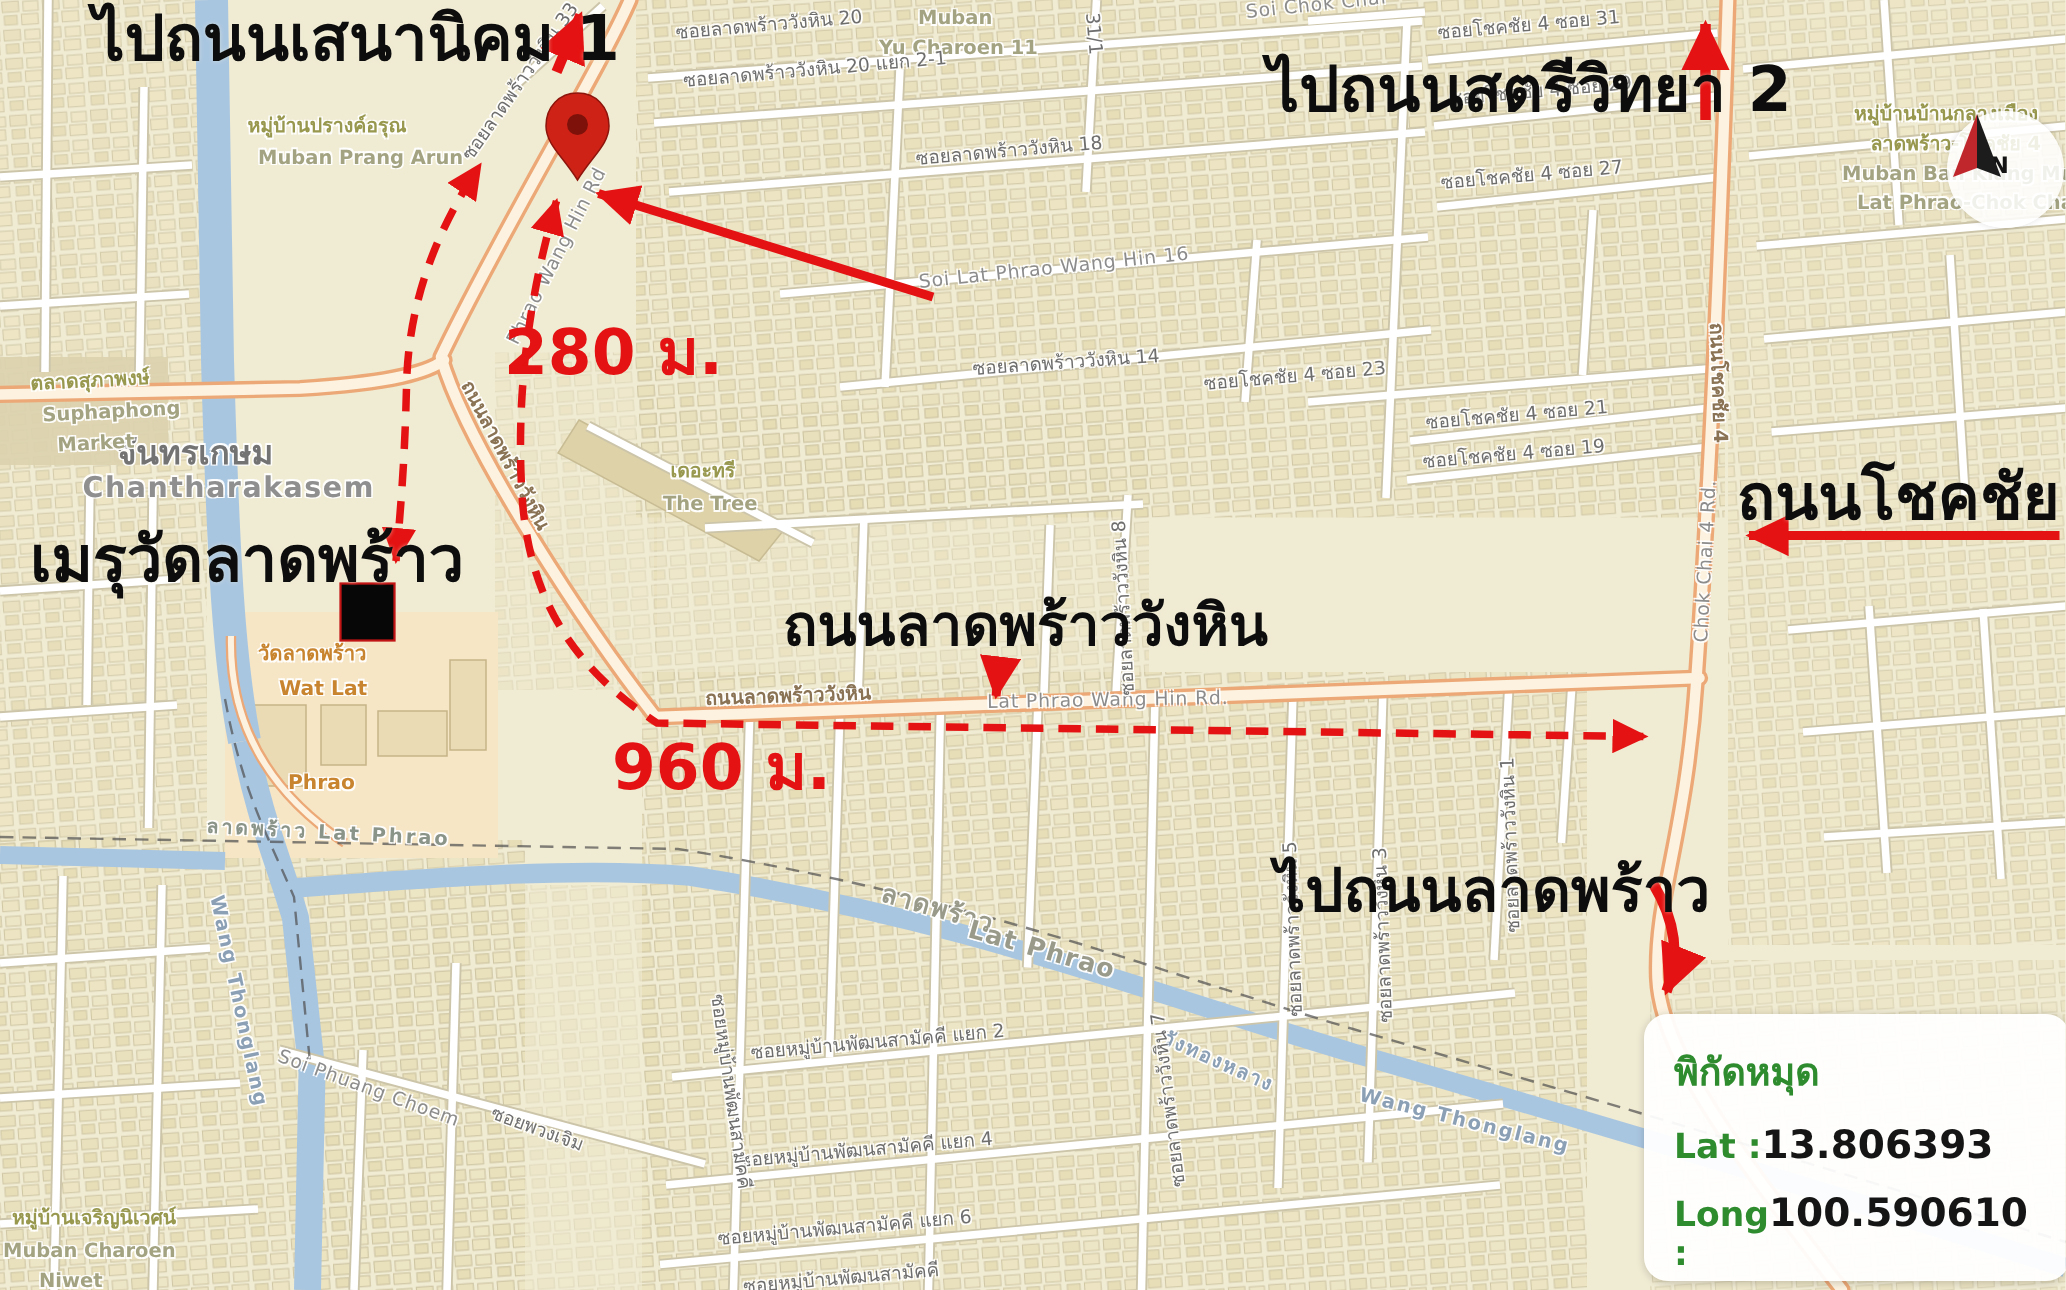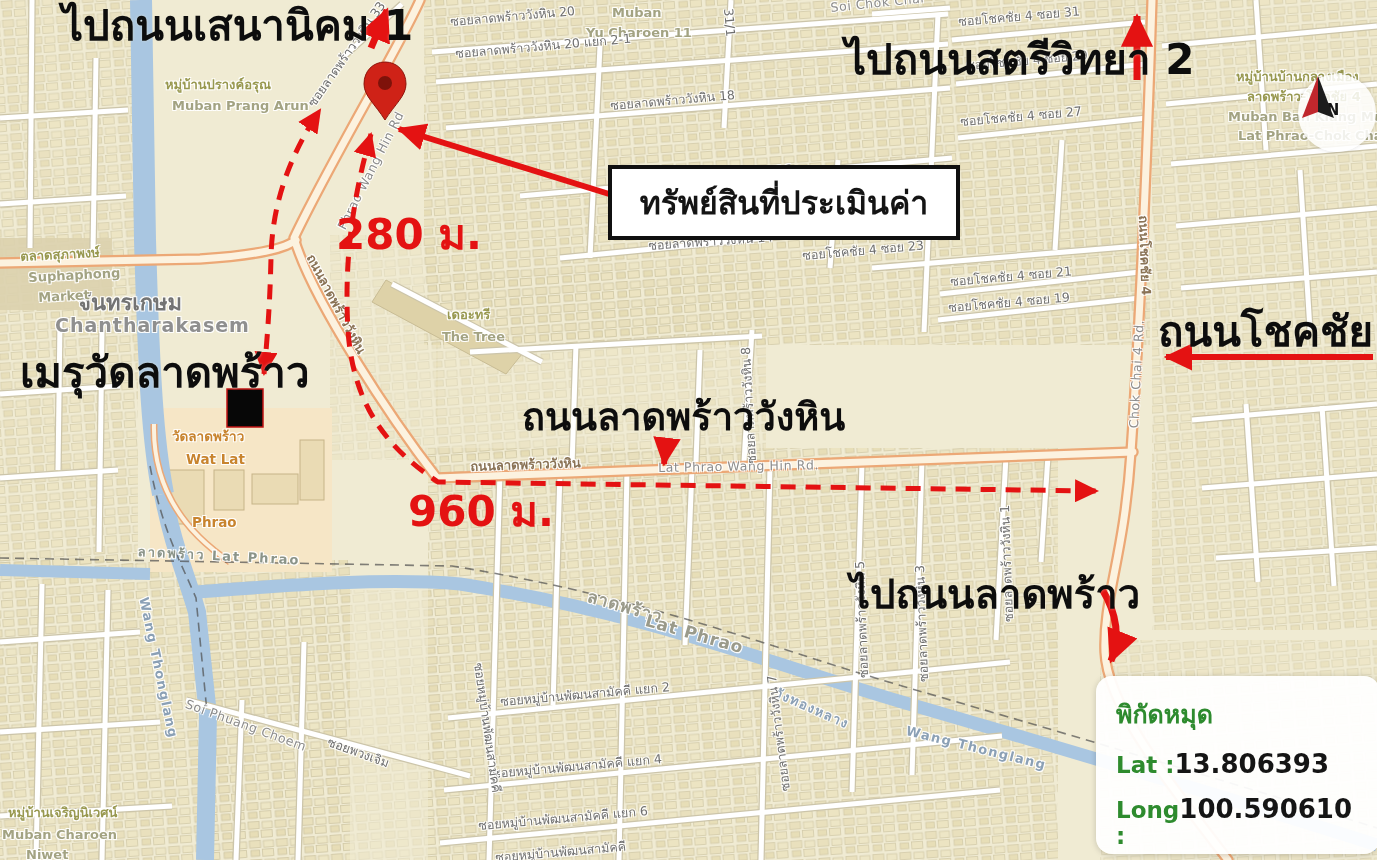--- a/index.html
+++ b/index.html
@@ -330,23 +330,20 @@
 
   <div class="bigtxt" style="left:62px;top:3px;font-size:42px">ไปถนนเสนานิคม 1</div>
   <div class="bigtxt" style="left:845px;top:37px;font-size:42px">ไปถนนสตรีวิทยา 2</div>
   <div class="bigtxt" style="left:20px;top:350px;font-size:42px">เมรุวัดลาดพร้าว</div>
   <div class="bigtxt" style="left:522px;top:397px;font-size:38px">ถนนลาดพร้าววังหิน</div>
   <div class="bigtxt" style="left:1158px;top:309px;font-size:42px">ถนนโชคชัย 4</div>
   <div class="bigtxt" style="left:850px;top:572px;font-size:40px">ไปถนนลาดพร้าว</div>
   <div class="redtxt" style="left:336px;top:214px;font-size:42px">280 ม.</div>
   <div class="redtxt" style="left:408px;top:491px;font-size:42px">960 ม.</div>
 
-  <div id="property-box">
-    <span>ทรัพย์สินที่ประเมินค่า</span>
-  </div>
 
   <div id="compass">
     <svg width="40" height="46" viewBox="0 0 40 46">
       <path d="M20,2 L20,38 L4,44 Z" fill="#c0272d"></path>
       <path d="M20,2 L36,44 L20,38 Z" fill="#1c1c1c"></path>
     </svg>
     <span class="n">N</span>
   </div>
 
   <div id="coord-panel">

